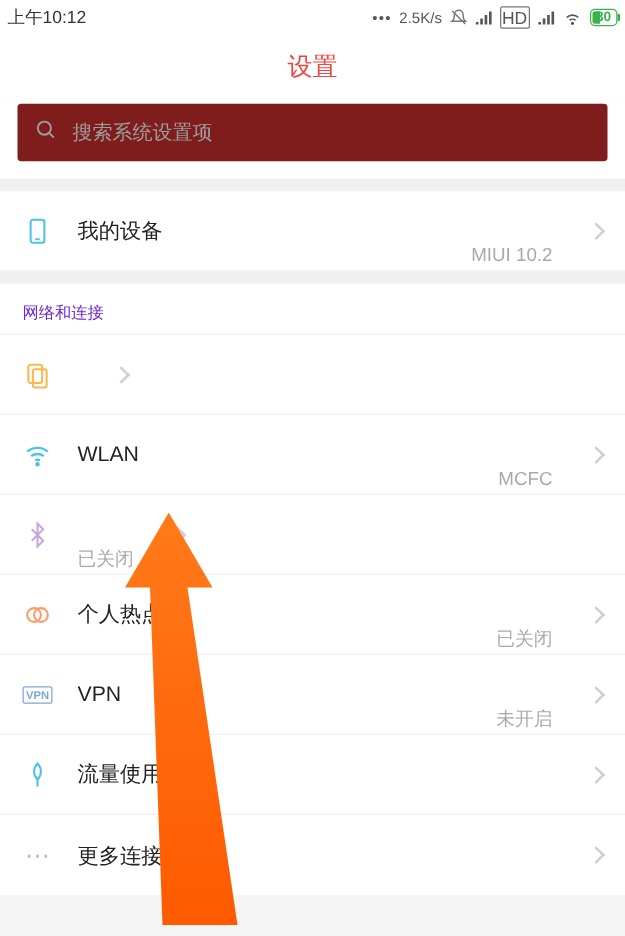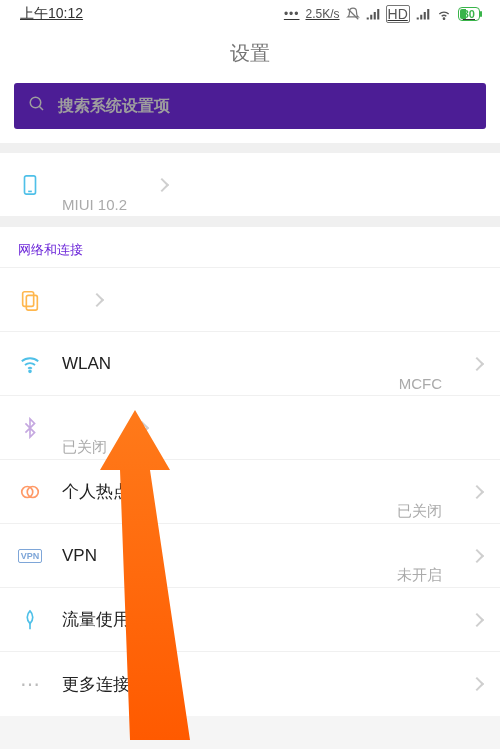--- a/index.html
+++ b/index.html
@@ -1,37 +1,37 @@
 <!DOCTYPE html>
 <html><head>
 <meta charset="utf-8">
 <style>
   *{box-sizing:border-box;margin:0;padding:0;font-family:-apple-system,"PingFang SC","Microsoft YaHei",sans-serif;}
   body{width:500px;height:749px;background:#f5f5f5;overflow:hidden;position:relative;}
   
   
   .status{height:28px;background:#fff;display:flex;align-items:center;justify-content:space-between;
-          padding:0 20px;font-size:13px;color:#333;text-decoration:underline;}
+          padding:0 6px;font-size:13px;color:#333;}
   .status-left{font-size:14px;}
   .status-right{display:flex;align-items:center;gap:6px;font-size:12px;color:#555;}
   .status-right span{display:inline-flex;align-items:center;}
   .dots{letter-spacing:1px;}
   .batt{border:1px solid #39b44a;border-radius:4px;padding:0 4px;color:#39b44a;font-size:11px;
         display:inline-flex;align-items:center;position:relative;height:14px;text-align:right;}
   .batt::after{content:"";width:2px;height:6px;background:#39b44a;position:absolute;right:-3px;top:3px;border-radius:1px;}
   .batt-fill{position:absolute;left:1px;top:1px;bottom:1px;width:30%;background:#39b44a;border-radius:2px 0 0 2px;}
   .batt-txt{position:relative;z-index:1;font-weight:600;}
 
   
   .header{background:#fff;text-align:center;padding:12px 0 16px;}
-  .header h1{font-size:20px;font-weight:500;color:#737373;}
+  .header h1{font-size:20px;font-weight:500;color:#ef4444;}
 
   
   .search-wrap{background:#fff;padding:0 14px 14px;}
-  .search{background:#4c1d95;border-radius:3px;display:flex;align-items:center;height:46px;padding:0 14px;gap:12px;font-weight:bold;}
+  .search{background:#7f1d1d;border-radius:3px;display:flex;align-items:center;height:46px;padding:0 14px;gap:12px;}
   .search-icon svg{width:18px;height:18px;stroke:#9e9e9e;fill:none;stroke-width:2;}
   .search-text{color:#9e9e9e;font-size:16px;}
 
   .gap{height:10px;background:#f0f0f0;}
 
   
   .row{background:#fff;display:flex;align-items:center;height:64px;padding:0 18px;gap:20px;
        border-bottom:1px solid #f0f0f0;cursor:pointer;}
   .row:last-child{border-bottom:none;}
   .row .ic{width:24px;height:24px;display:flex;align-items:center;justify-content:center;flex:0 0 24px;}
@@ -111,20 +111,21 @@
 
 <div class="gap"></div>
 
 <div class="row">
   <span class="ic ic-phone">
     <svg width="22" height="22" viewBox="0 0 24 24" fill="none" stroke-width="1.8">
         <rect x="6" y="2" width="12" height="20" rx="2"></rect>
         <line x1="10" y1="19" x2="14" y2="19"></line>
       </svg>
   </span>
+  <span class="label">我的设备</span>
   <span class="value">MIUI 10.2</span>
   <span class="chev"></span>
 </div>
 
 <div class="gap"></div>
 
 <div class="section">网络和连接</div>
 
 <div class="row">
   <span class="ic ic-sim">

